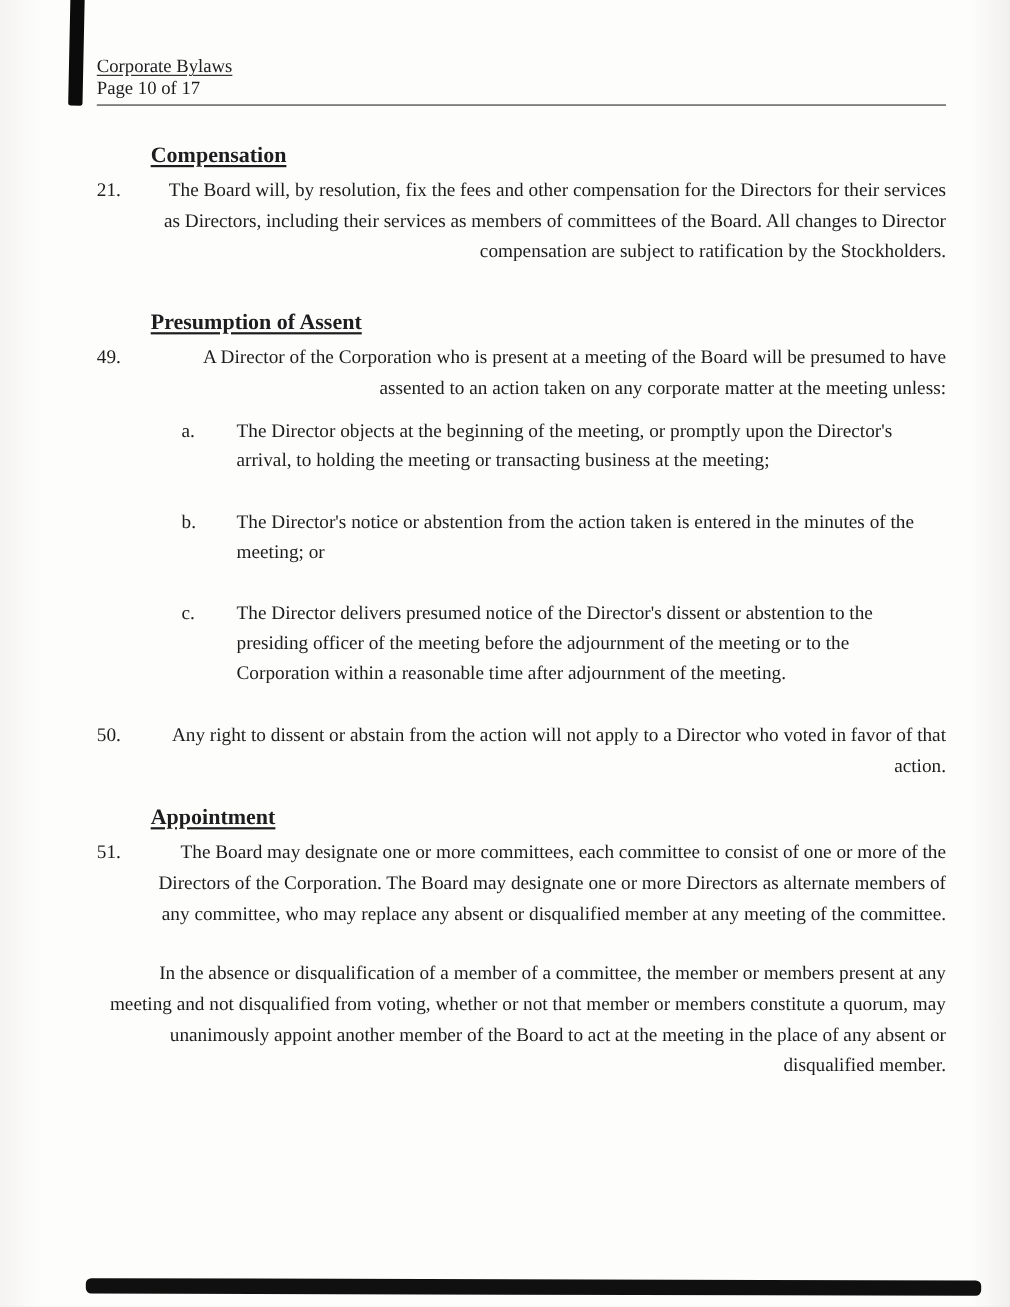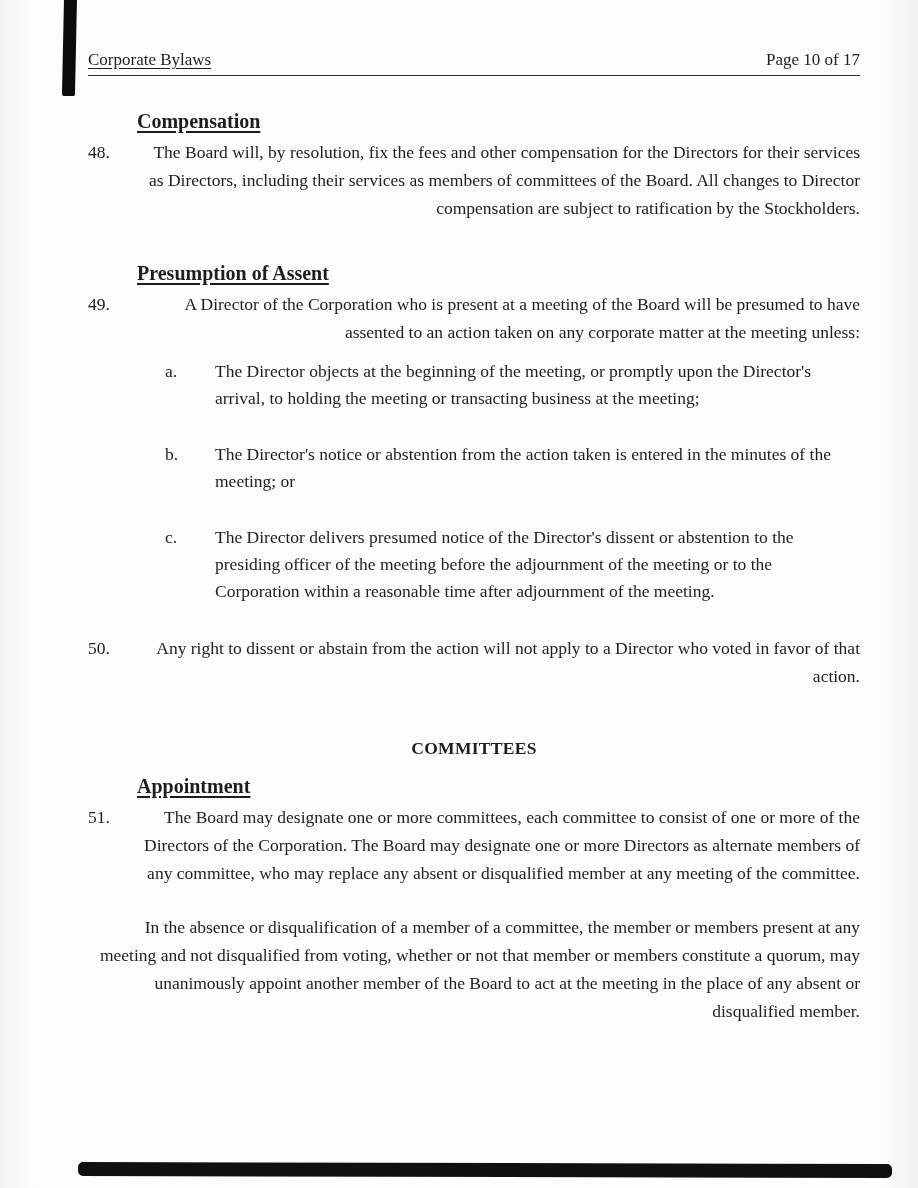--- a/index.html
+++ b/index.html
@@ -39,20 +39,21 @@
     top: 50px;
     width: 772px;
   }
 
   header.doc-header {
     display: flex;
     justify-content: space-between;
     align-items: flex-start;
     border-bottom: 1.6px solid #2a2a2a;
     padding-bottom: 5px;
+    flex-direction: column;
   }
   .doc-title {
     font-size: 17px;
     text-decoration: underline;
     text-underline-offset: 3px;
   }
   .page-info { font-size: 17px; }
 
   main.doc-body { margin-top: 34px; }
 
@@ -106,21 +107,21 @@
     <header class="doc-header">
       <span class="doc-title">Corporate Bylaws</span>
       <span class="page-info">Page 10 of 17</span>
     </header>
 
     <main class="doc-body">
 
       <div class="section">
         <div class="section-heading">Compensation</div>
         <div class="item">
-          <span class="item-number">48.</span>
+          <span class="item-number">21.</span>
           <span class="item-text">The Board will, by resolution, fix the fees and other compensation for the Directors for their services as Directors, including their services as members of committees of the Board. All changes to Director compensation are subject to ratification by the Stockholders.</span>
         </div>
       </div>
 
       <div class="gap-md"></div>
 
       <div class="section">
         <div class="section-heading">Presumption of Assent</div>
 
         <div class="item" style="margin-bottom:10px;">
@@ -143,21 +144,20 @@
           </div>
         </div>
 
         <div class="item">
           <span class="item-number">50.</span>
           <span class="item-text">Any right to dissent or abstain from the action will not apply to a Director who voted in favor of that action.</span>
         </div>
       </div>
 
       <div class="section">
-        <div class="center-title">COMMITTEES</div>
         <div class="section-heading" style="margin-left:49px;">Appointment</div>
 
         <div class="item" style="margin-bottom:26px;">
           <span class="item-number">51.</span>
           <span class="item-text">The Board may designate one or more committees, each committee to consist of one or more of the Directors of the Corporation. The Board may designate one or more Directors as alternate members of any committee, who may replace any absent or disqualified member at any meeting of the committee.</span>
         </div>
 
         <div class="item">
           <span class="item-text">In the absence or disqualification of a member of a committee, the member or members present at any meeting and not disqualified from voting, whether or not that member or members constitute a quorum, may unanimously appoint another member of the Board to act at the meeting in the place of any absent or disqualified member.</span>
         </div>

